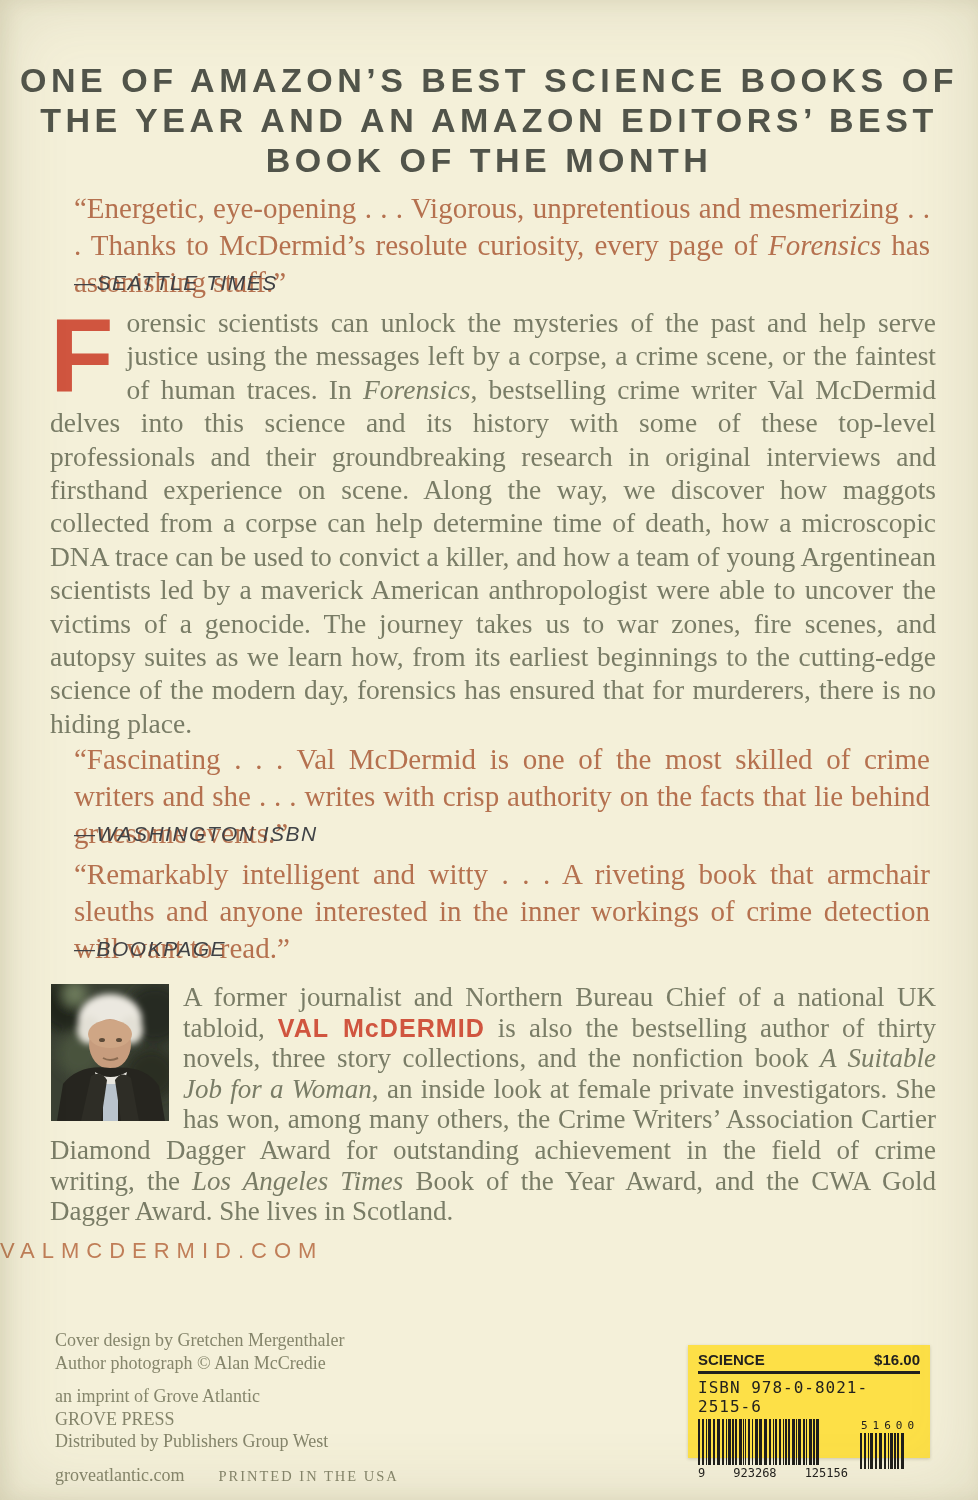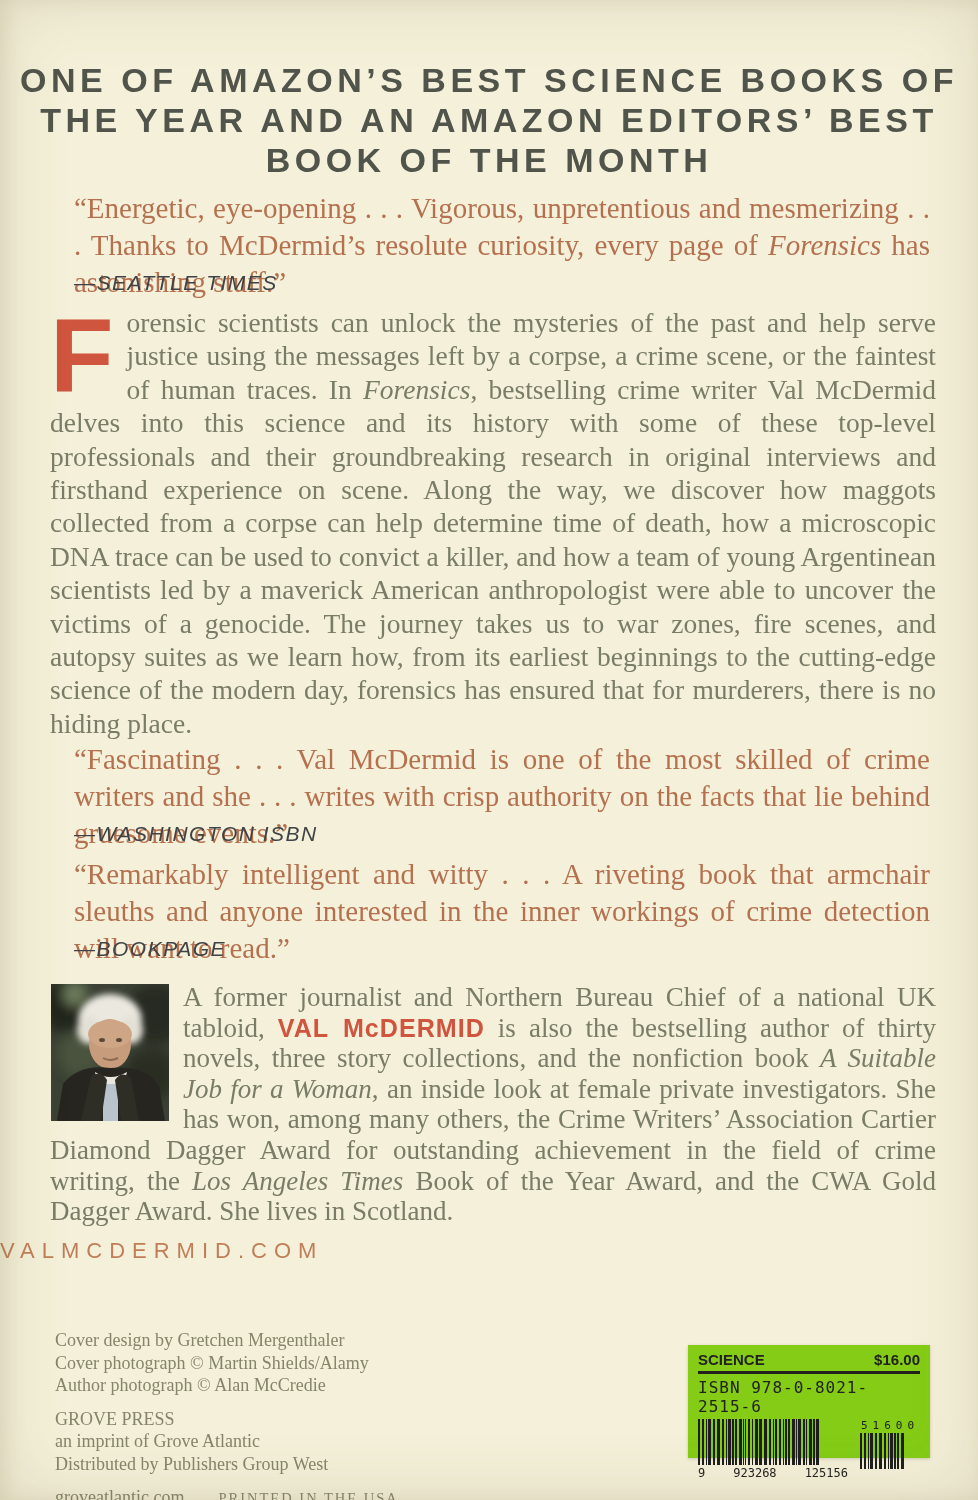--- a/index.html
+++ b/index.html
@@ -66,21 +66,21 @@
     font-size:18px;line-height:22.5px;color:var(--credits,#85856b);
   }
   .credit-group{margin-bottom:11px;}
   .credit-bottom{display:flex;align-items:baseline;gap:34px;}
   .printed{
     font-size:14.5px;letter-spacing:2px;
   }
   
   .barcode-box{
     position:absolute;left:688px;top:1345px;width:242px;height:113px;
-    background:#84cc16;box-sizing:border-box;padding:6px 10px 5px;
+    background:#fde047;box-sizing:border-box;padding:6px 10px 5px;
     box-shadow:0 1px 3px rgba(90,85,50,.25);
     font-family:"Liberation Sans", sans-serif;color:#22211e;
   }
   .bc-row1{display:flex;justify-content:space-between;font-weight:bold;font-size:15px;}
   .bc-rule{border-top:3px solid #22211e;margin:3px 0 4px;}
   .bc-isbn{font-family:"DejaVu Sans Mono", monospace;font-size:16px;letter-spacing:1px;}
   .bc-bars-area{display:flex;align-items:flex-start;gap:12px;margin-top:3px;}
   .bars{display:flex;align-items:stretch;}
   .bars span{background:#1e1e1c;display:block;height:100%;}
   .bc-main .bars{height:46px;width:150px;}
@@ -166,26 +166,25 @@
   <span><span class="seg-normal">A former journalist and Northern Bureau Chief of a national UK tabloid, </span><span class="seg-name">VAL MᴄDERMID</span><span class="seg-normal"> is also the bestselling author of thirty novels, three story collections, and the nonfiction book </span><span class="seg-italic">A Suitable Job for a Woman</span><span class="seg-normal">, an inside look at female private investigators. She has won, among many others, the Crime Writers’ Association Cartier Diamond Dagger Award for outstanding achievement in the field of crime writing, the </span><span class="seg-italic">Los Angeles Times</span><span class="seg-normal"> Book of the Year Award, and the CWA Gold Dagger Award. She lives in Scotland.</span></span>
 </div>
 
 <div class="links">
   <div>VALMCDERMID.COM</div>
 </div>
 
 <div class="credits">
   <div class="credit-group">
     <div>Cover design by Gretchen Mergenthaler</div>
-    <div>Cover photograph © Martin Shields/Alamy</div>
     <div>Author photograph © Alan McCredie</div>
   </div>
   <div class="credit-group">
+    <div>an imprint of Grove Atlantic</div>
     <div>GROVE PRESS</div>
-    <div>an imprint of Grove Atlantic</div>
     <div>Distributed by Publishers Group West</div>
   </div>
   <div class="credit-bottom">
     <span>groveatlantic.com</span>
     <span class="printed">PRINTED IN THE USA</span>
   </div>
 </div>
 
 <div class="barcode-box">
   <div class="bc-row1">

